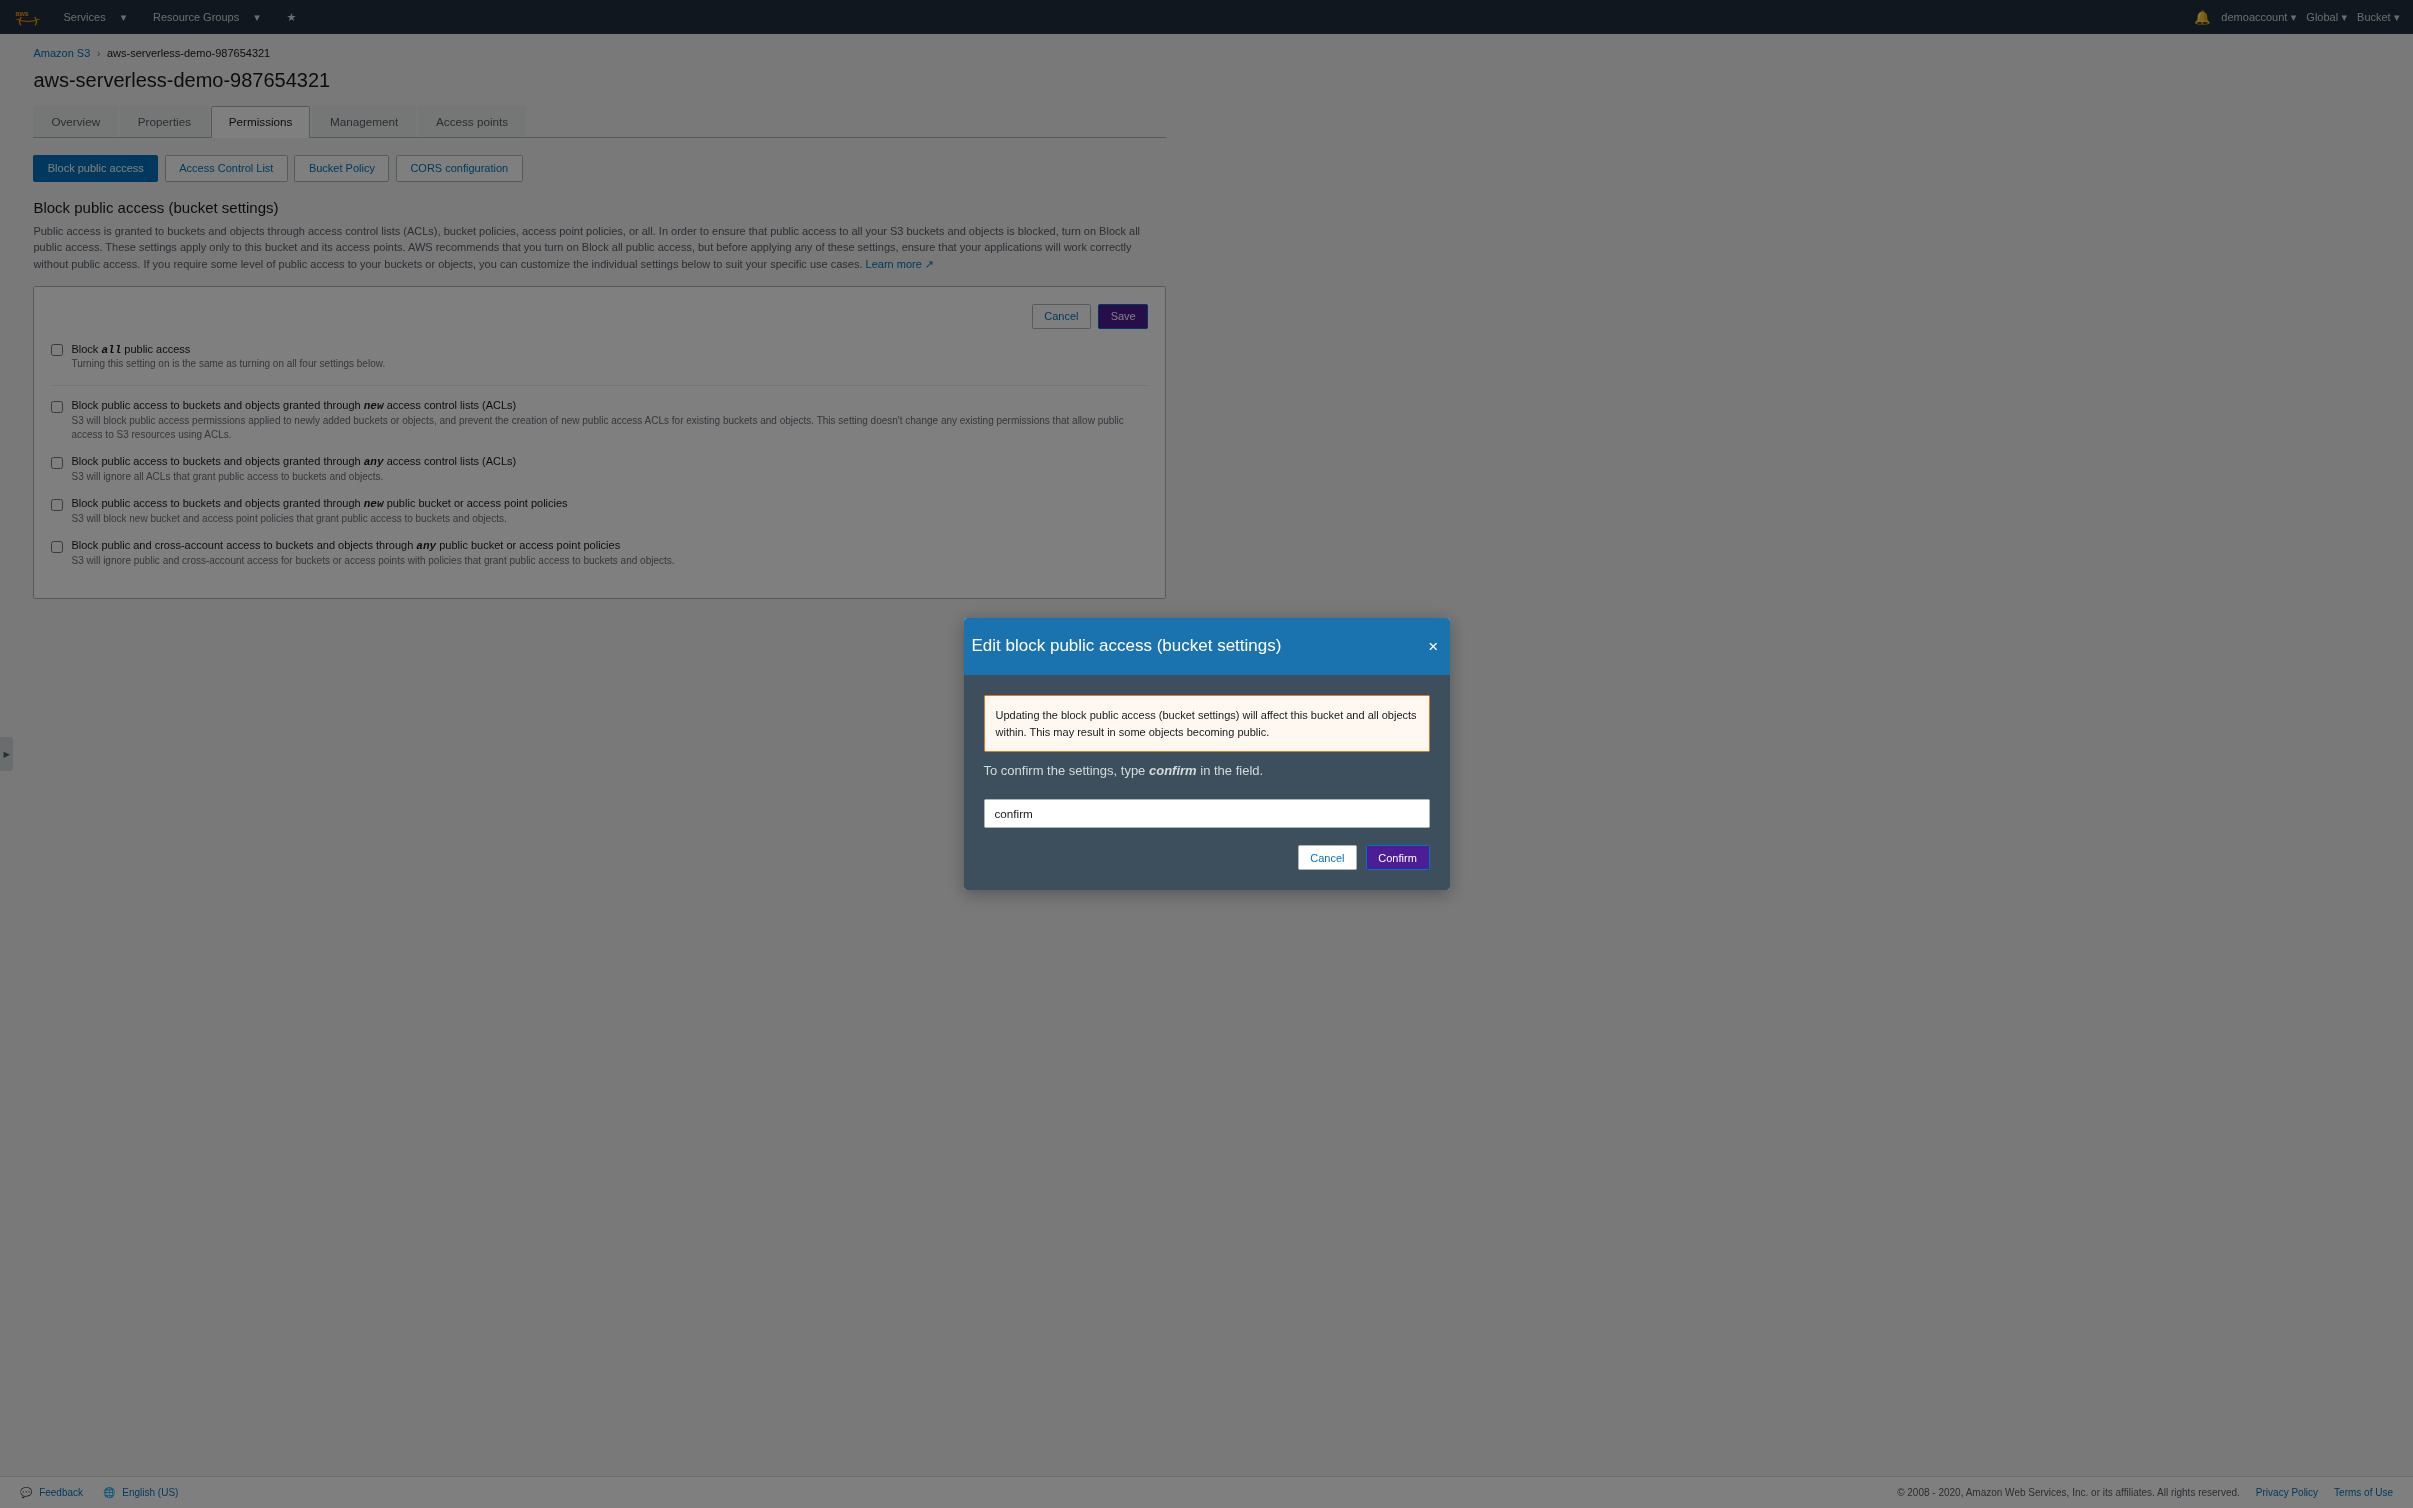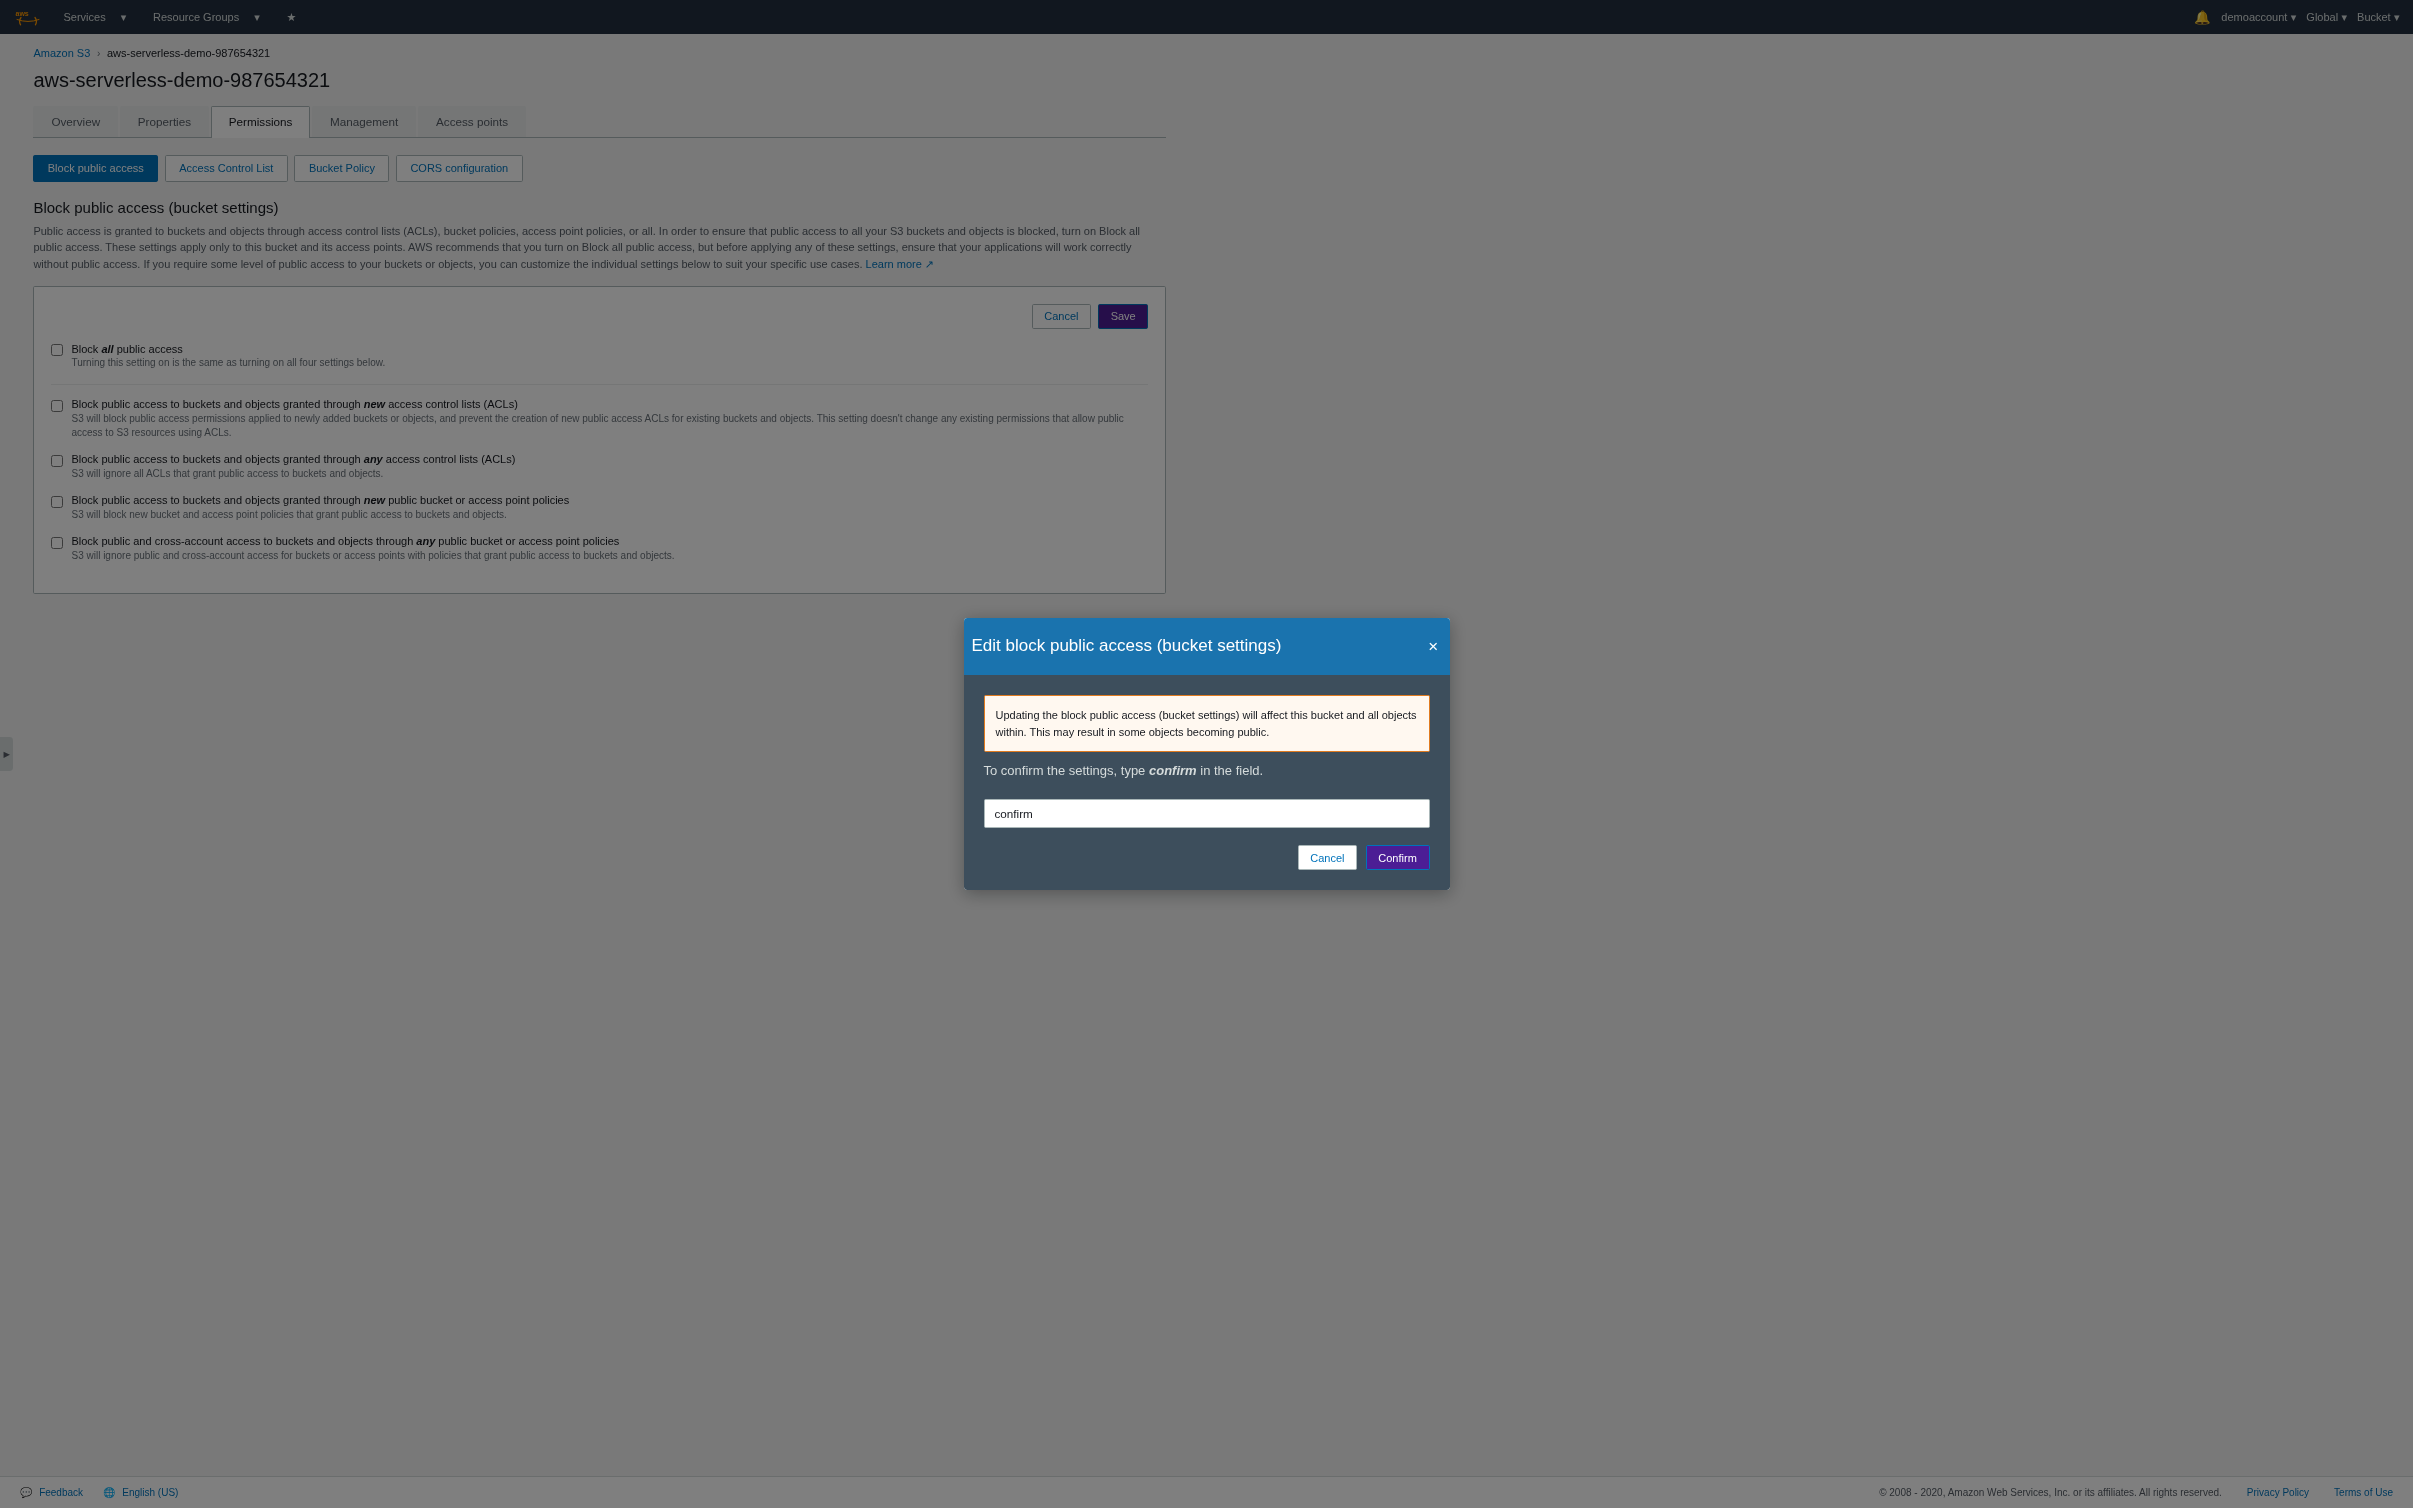--- a/index.html
+++ b/index.html
@@ -161,21 +161,21 @@
       gap: 8.4px;
       margin-bottom: 13.4px;
     }
     .checkbox-item input[type="checkbox"] {
       margin-top: 1.7px;
       width: 11.7px;
       height: 11.7px;
       flex-shrink: 0;
     }
     .checkbox-label { font-size: 11px; color: #16191f; }
-    .checkbox-label em { font-style: italic; font-weight: 600; }
+    .checkbox-label em { font-style: italic; font-weight: 600; font-family: Liberation Mono, monospace; }
     .checkbox-desc { font-size: 10px; color: #687078; margin-top: 1.7px; line-height: 1.4; }
     .checkbox-content { flex: 1; }
     .settings-actions { display: flex; gap: 6.7px; }
 
     
     .btn {
       padding: 5.9px 11.7px;
       font-size: 11px;
       cursor: pointer;
       border-radius: 1.7px;
@@ -275,21 +275,21 @@
       background: #fff;
       border-top: 0.8px solid #d5dbdb;
       padding: 10px 20px;
       display: flex;
       align-items: center;
       justify-content: space-between;
       font-size: 10px;
       color: #545b64;
     }
     .footer-left { display: flex; align-items: center; gap: 6.7px; }
-    .footer-right { display: flex; gap: 25px; align-items: flex-end; }
+    .footer-right { display: flex; gap: 16px; align-items: flex-end; }
     .footer-right a { color: #0073bb; text-decoration: none; }
 
     
     .sidebar-toggle {
       position: fixed;
       left: 0;
       top: 50%;
       transform: translateY(-50%);
       width: 13.4px;
       height: 34px;

